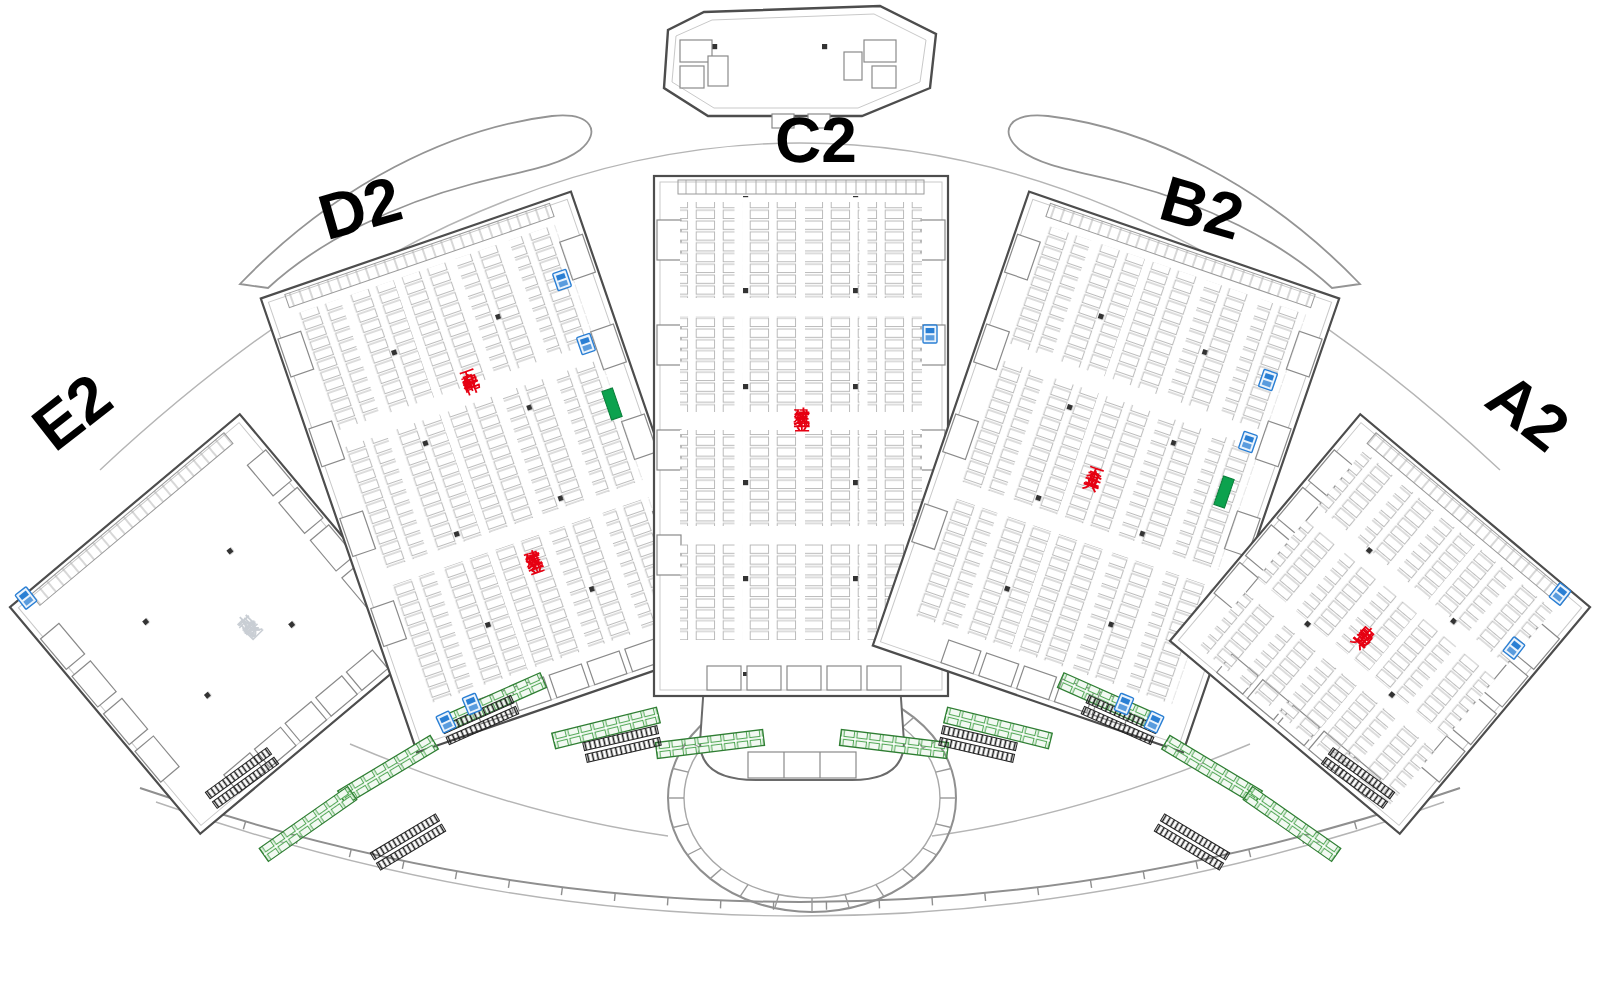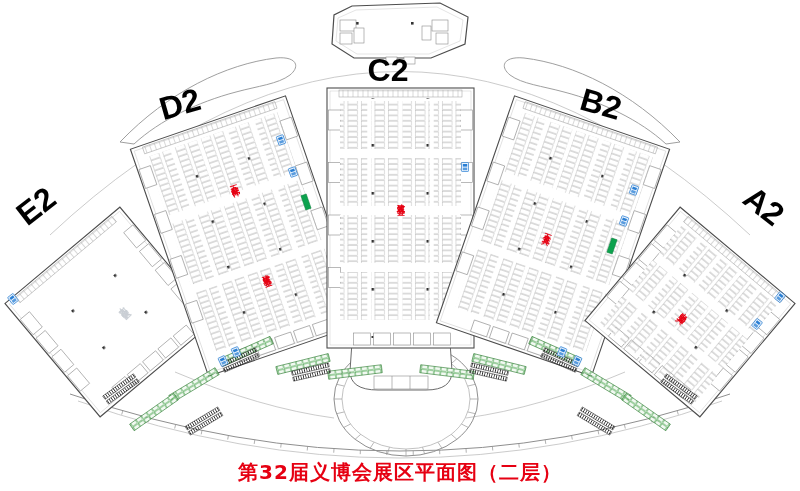--- a/index.html
+++ b/index.html
@@ -410,26 +410,25 @@
         <rect x="-7.5" y="-2.8" width="15" height="5.6" fill="#0ca24e" stroke="#0a7f3a" stroke-width="0.5"></rect>
       </g>
       <g transform="translate(612,246) rotate(-71)">
         <rect x="-7.5" y="-2.8" width="15" height="5.6" fill="#0ca24e" stroke="#0a7f3a" stroke-width="0.5"></rect>
       </g>
     </svg>
 
   <div class="overlay">
     <div class="zone" style="left:36px;top:206px;--r:-38deg">E2</div>
     <div class="zone" style="left:180px;top:104px;--r:-16deg">D2</div>
-    <div class="zone" style="left:388px;top:70px;--r:0deg">C2</div>
+    <div class="zone" style="left:408px;top:70px;--r:0deg">C2</div>
     <div class="zone" style="left:601px;top:104px;--r:16deg">B2</div>
     <div class="zone" style="left:764px;top:206px;--r:38deg">A2</div>
 
     <div class="cat" style="left:231px;top:182px;--r:-19deg">五金配件</div>
     <div class="cat" style="left:263px;top:272px;--r:-19deg">建筑五金</div>
     <div class="cat" style="left:400px;top:200px;--r:0deg">建筑五金</div>
     <div class="cat" style="left:549px;top:230px;--r:19deg">五金工具</div>
     <div class="cat" style="left:688px;top:311px;--r:43deg">电动工具</div>
     <div class="cat gray" style="left:117px;top:307px;--r:-45deg">大型会议区</div>
 
-    <div class="caption">第32届义博会展区平面图（二层）</div>
   </div>
 </div>
 
 </body></html>

